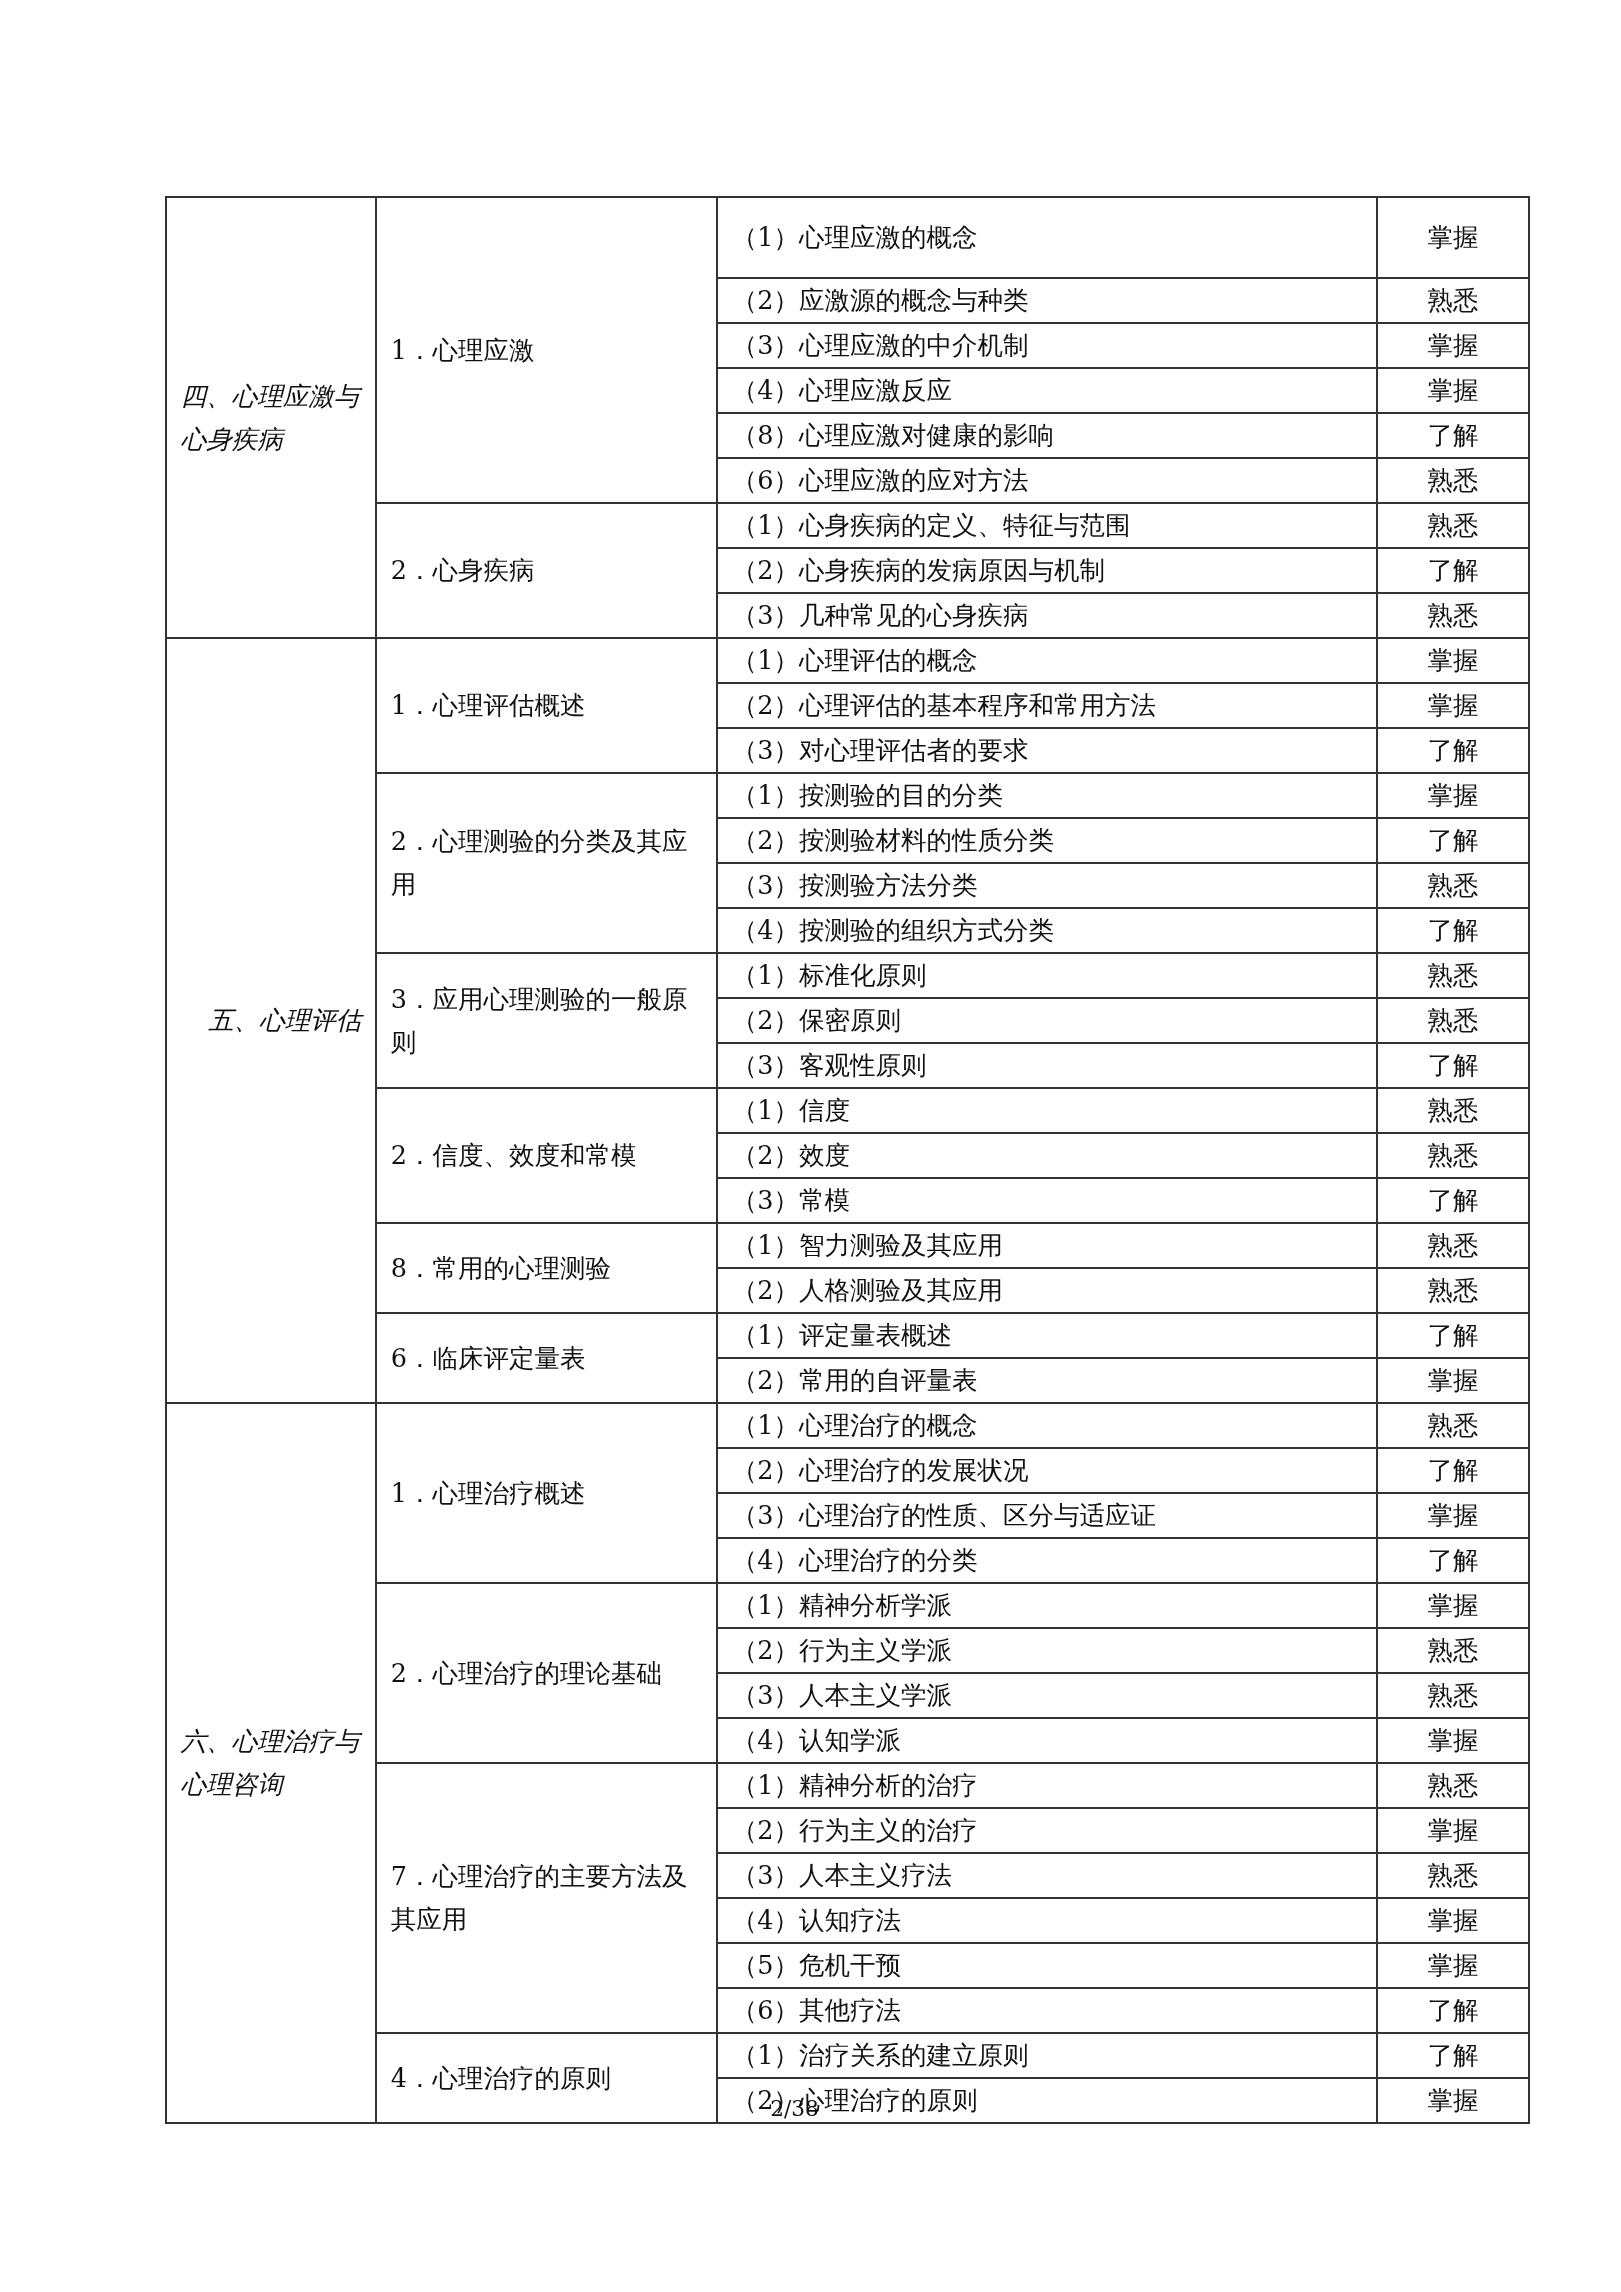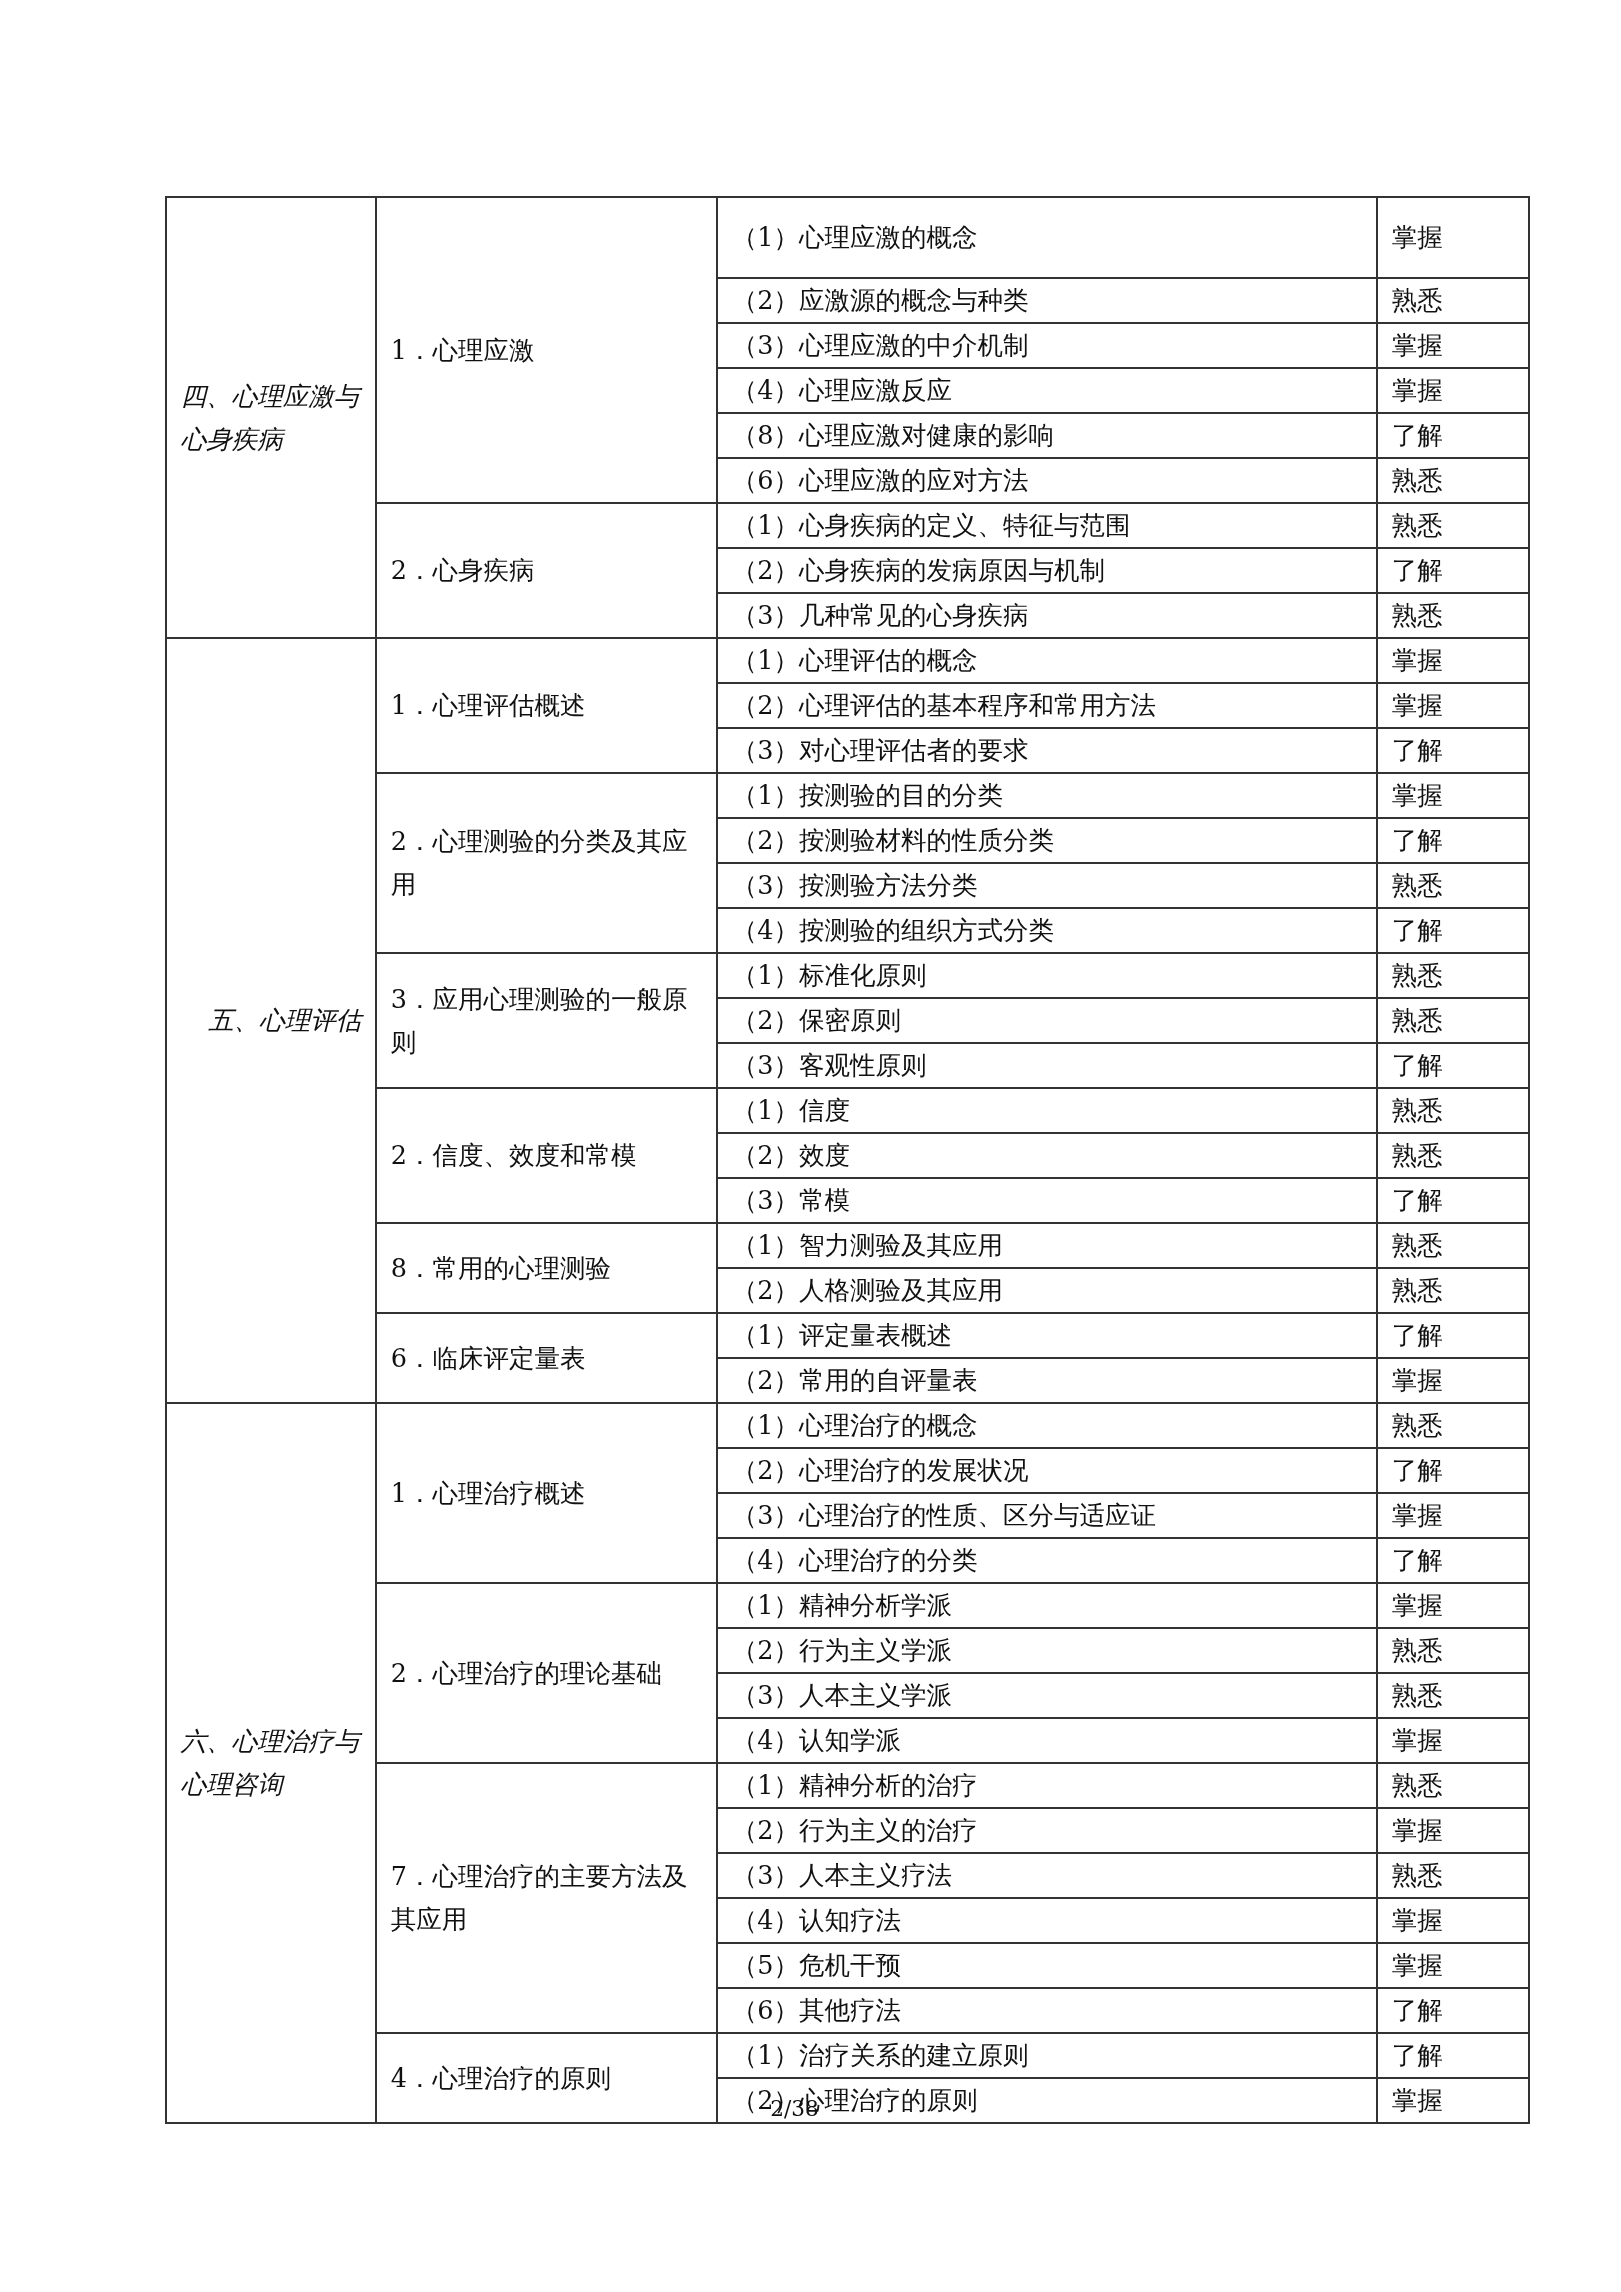--- a/index.html
+++ b/index.html
@@ -11,21 +11,21 @@
   table.syllabus td {
     border: 2px solid #333333; padding: 0 13.7px; font-size: 25.5px; line-height: 43px;
     vertical-align: middle; overflow: hidden;
   }
   col.c1 { width: 210px; } col.c2 { width: 341px; } col.c3 { width: 660px; } col.c4 { width: 152px; }
   tr.r { height: 44px; } tr.first { height: 81px; }
   td.unit { text-align: left; padding-left: 13.7px; line-height: 43px; font-style: italic; }
   td.unit.center { text-align: right; }
   td.sub { text-align: left; padding-left: 13.7px; line-height: 43px; margin-top: 30px; }
   td.item { padding-left: 21.6px; white-space: nowrap; line-height: 41px; margin-top: 26px; }
-  td.level { white-space: nowrap; line-height: 41px; margin-top: 28px; }
+  td.level { text-align: center; white-space: nowrap; line-height: 41px; margin-top: 28px; }
   .footer { position: absolute; top: 2096px; left: 0; width: 1589px; text-align: center; font-size: 21.6px; color: #111; }
 </style>
 </head>
 <body>
 
 <table class="syllabus">
   <colgroup>
       <col class="c1">
       <col class="c2">
       <col class="c3">

